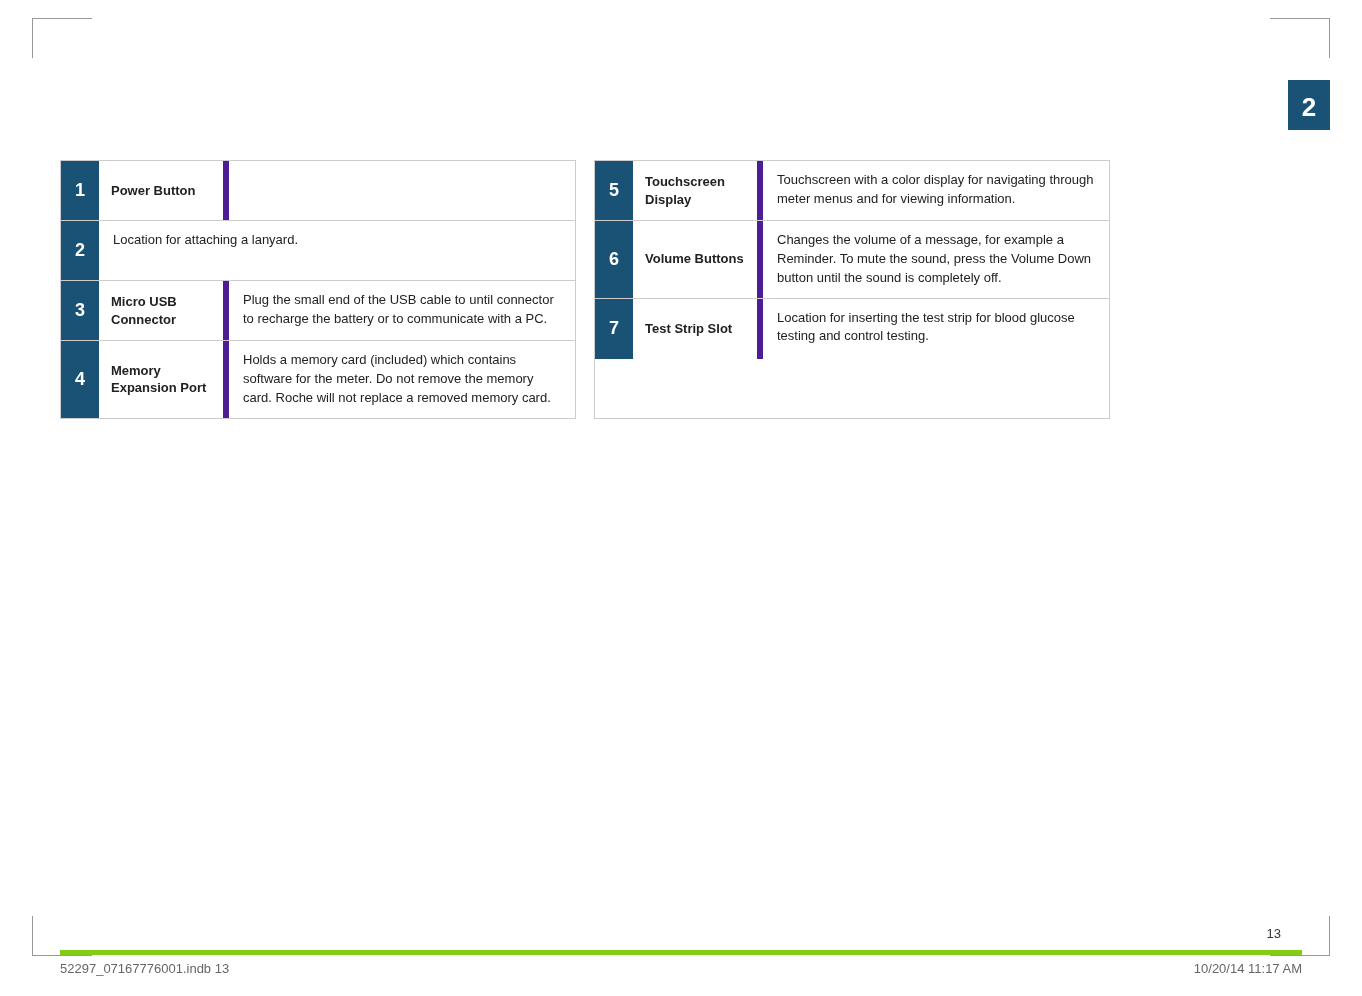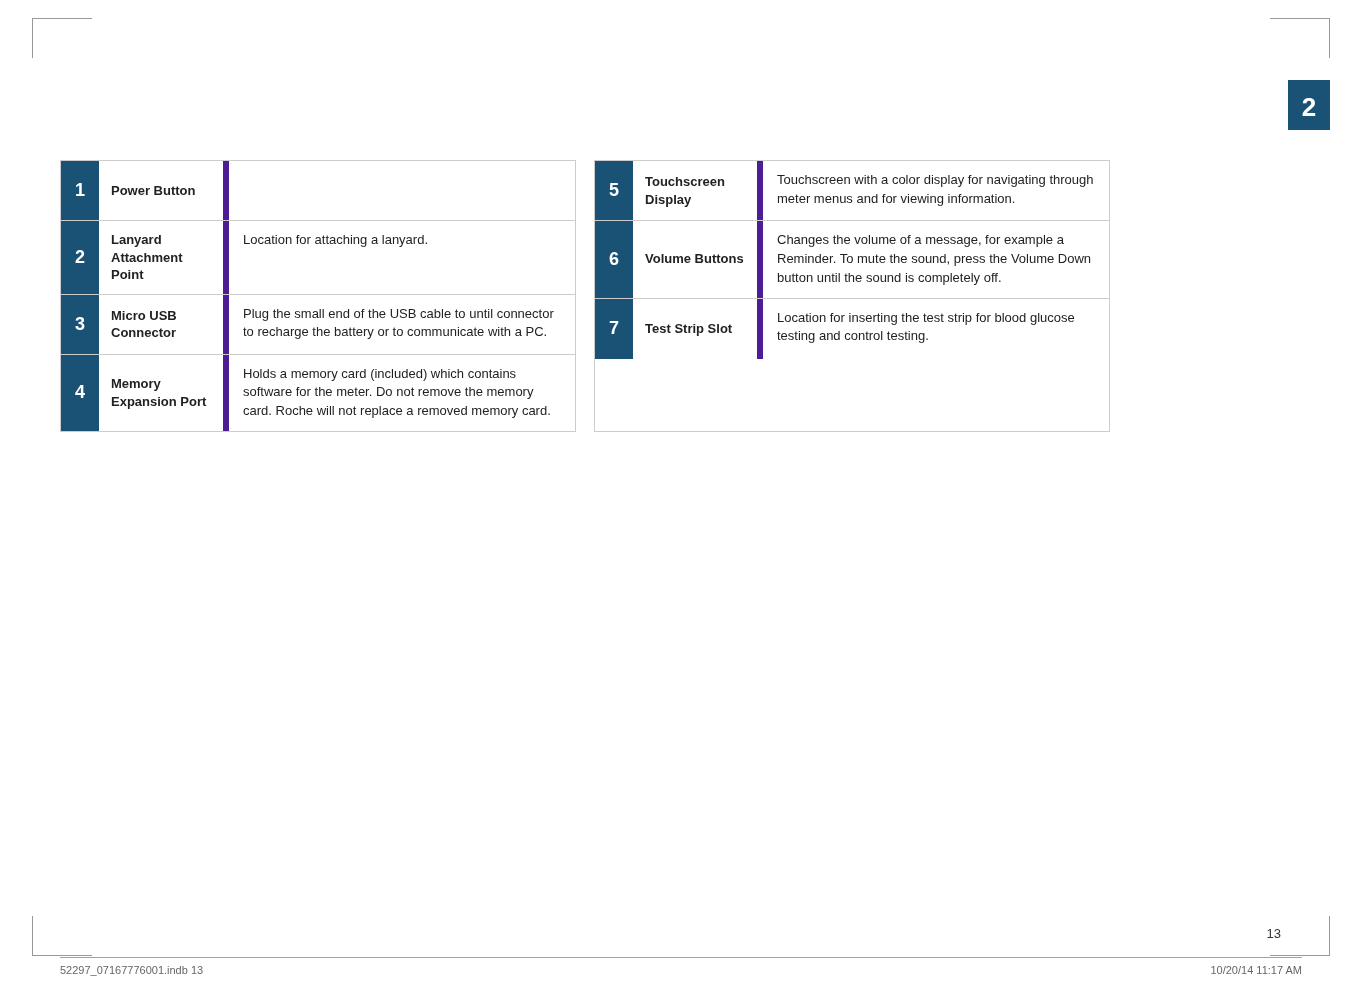--- a/index.html
+++ b/index.html
@@ -165,23 +165,23 @@
     }
 
     
     .footer {
       position: absolute;
       bottom: 20px;
       left: 60px;
       right: 60px;
       display: flex;
       justify-content: space-between;
-      font-size: 11px;
+      font-size: 13px;
       color: #666;
-      border-top: 1px solid #84cc16;
+      border-top: 5px solid #84cc16;
       padding-top: 6px;
     }
 
     .chapter-number-box {
       position: absolute;
       top: 80px;
       right: 32px;
       background: #1a5276;
       color: white;
       font-size: 26px;
@@ -211,21 +211,20 @@
 <div class="content">
   <div class="table-container">
 
     <div class="left-table-wrapper" id="left-table">
     <div class="item-row">
       <div class="num-cell">1</div>
       <div class="label-cell">Power Button</div>
     </div>
         <div class="item-row">
       <div class="num-cell">2</div>
-      <div class="label-cell">Lanyard Attachment Point</div>
       <div class="desc-cell">Location for attaching a lanyard.</div>
     </div>
         <div class="item-row">
       <div class="num-cell">3</div>
       <div class="label-cell">Micro USB Connector</div>
       <div class="desc-cell">Plug the small end of the USB cable to until connector to recharge the battery or to communicate with a PC.</div>
     </div>
         <div class="item-row">
       <div class="num-cell">4</div>
       <div class="label-cell">Memory Expansion Port</div>

